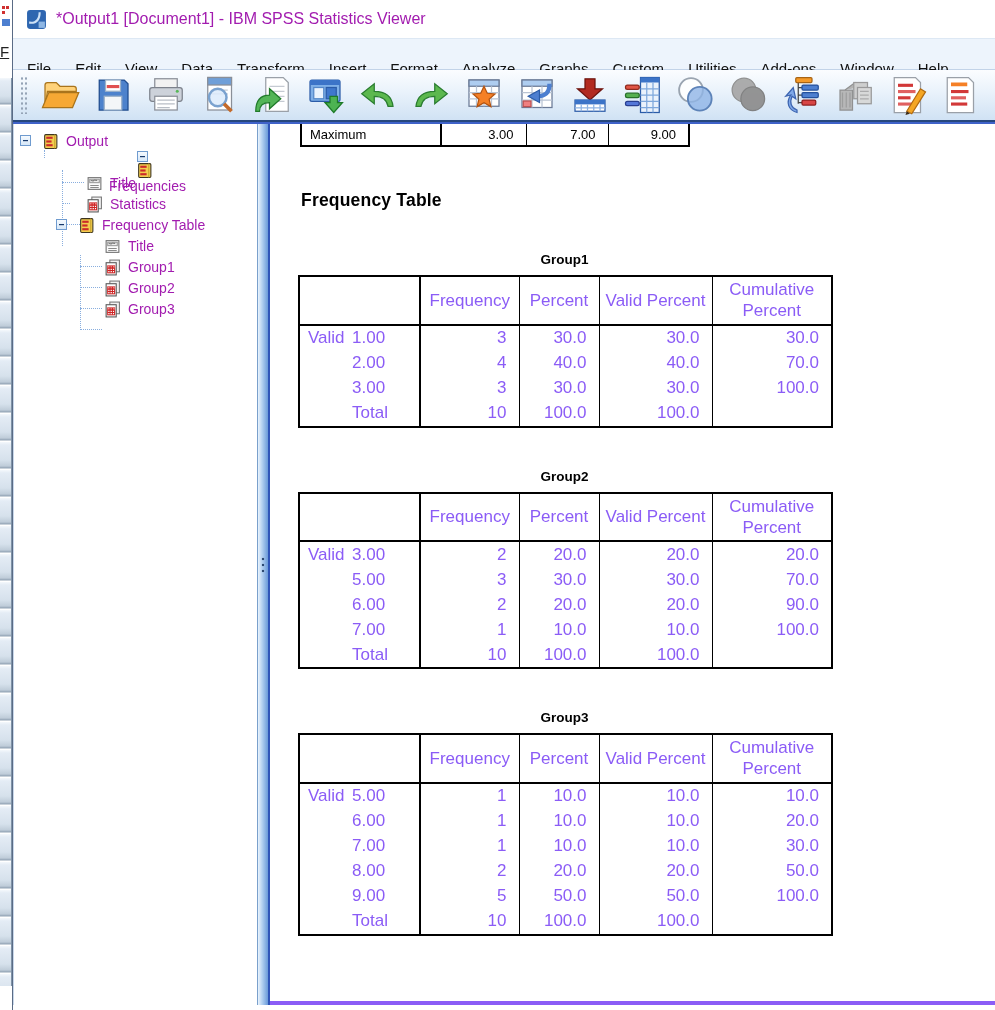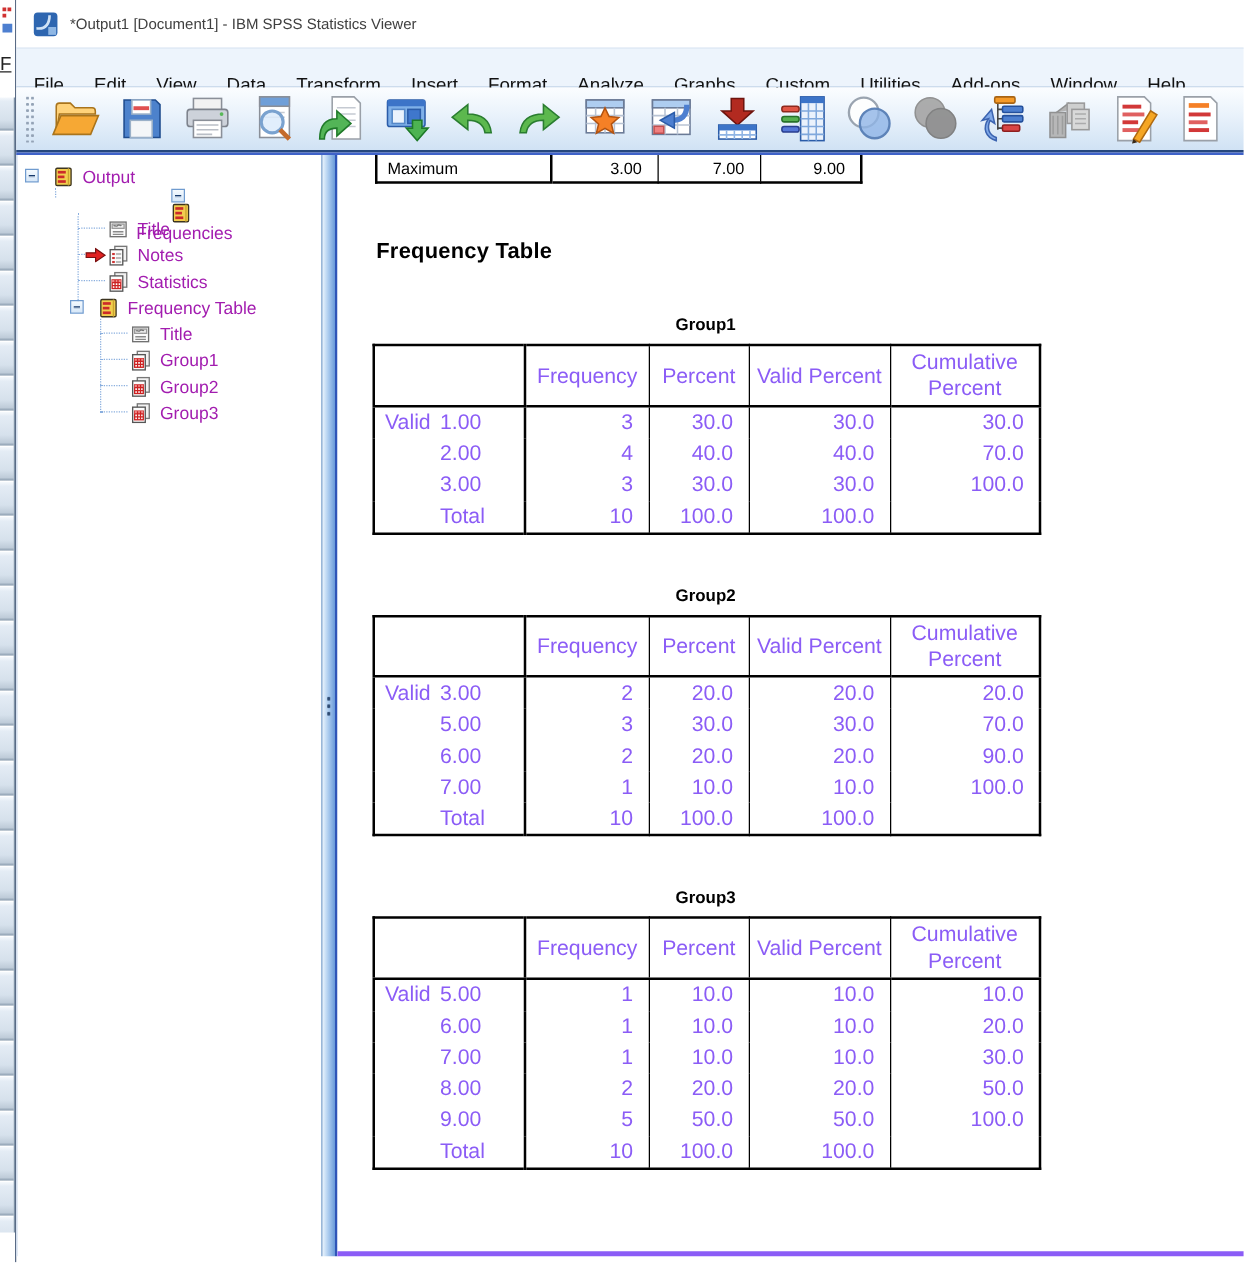--- a/index.html
+++ b/index.html
@@ -15,21 +15,21 @@
        border-right:1px solid #7f93a8;
        background:repeating-linear-gradient(180deg,
          #f4f8fc 0px,#e4ecf5 3px,#d6e1ec 18px,#bfccd9 24px,#93a4b5 26px,#ffffff 27px,#ffffff 28px);}
 
   
   .window{position:absolute;left:12px;top:0;width:983px;height:1010px;
        border-left:1px solid #5a6b85;display:flex;flex-direction:column;background:#fff;}
 
   .titlebar{height:38px;background:#ffffff;display:flex;align-items:center;
        padding-left:13px;gap:9px;flex:none;}
-  .titlebar .title{font-size:12px;color:#404040;white-space:nowrap;}
+  .titlebar .title{font-size:16px;color:#a21caf;white-space:nowrap;}
 
   .menubar{height:30px;background:#edf4fc;border-top:1px solid #dde8f4;
        border-bottom:1px solid #c2d3e8;display:flex;align-items:center;
        padding-left:2px;font-size:15px;flex:none;}
   .menu-item{padding:4px 12px;white-space:nowrap;margin-top:28px;}
   .menu-item .key{text-decoration:underline;}
 
   .toolbar{height:50px;background:linear-gradient(#fbfdff,#e9f2fb 45%,#d0e2f4);
        border-bottom:2px solid #26477d;display:flex;align-items:center;
        padding-left:7px;flex:none;overflow:hidden;}
@@ -335,37 +335,20 @@
               <span class="ticon"><svg viewBox="0 0 16 16">
                   <rect x="2" y="2.5" width="12" height="11" fill="#fbfbfb" stroke="#6f6f6f"></rect>
                   <rect x="3.5" y="4" width="9" height="3.2" fill="#ececec" stroke="#9a9a9a"></rect>
                   <path d="M4.5 5.6c1-1.2 2 .9 3-.5s2 .8 3-.3" stroke="#777" fill="none"></path>
                   <path d="M4 9.8h8M4 11.8h8" stroke="#8a8a8a" fill="none"></path>
                 </svg></span>
               <span class="tlabel">Title</span>
             </div>
             <div class="trow lvl2">
               <span class="spc"></span>
-              <span class="cur-arrow"><svg viewBox="0 0 18 13">
-                  <path d="M1 4.5h8V1l8 5.5L9 12V8.5H1z" fill="#e02020" stroke="#7a0f0f"></path>
-                </svg></span>
-              <span class="ticon"><svg viewBox="0 0 16 16">
-                  <rect x="5.5" y="1" width="9" height="11" fill="#f2f2f2" stroke="#777"></rect>
-                  <rect x="2" y="3.5" width="9.5" height="11.5" fill="#fdfdfd" stroke="#555"></rect>
-                  <rect x="3.5" y="6" width="2" height="1.6" fill="#cc3333"></rect>
-                  <rect x="6.3" y="6" width="4" height="1.6" fill="#bbb"></rect>
-                  <rect x="3.5" y="9" width="2" height="1.6" fill="#cc3333"></rect>
-                  <rect x="6.3" y="9" width="4" height="1.6" fill="#bbb"></rect>
-                  <rect x="3.5" y="12" width="2" height="1.6" fill="#cc3333"></rect>
-                  <rect x="6.3" y="12" width="4" height="1.6" fill="#bbb"></rect>
-                </svg></span>
-              <span class="tlabel">Notes</span>
-            </div>
-            <div class="trow lvl2">
-              <span class="spc"></span>
               <span class="ticon"><svg viewBox="0 0 16 16">
                   <rect x="5.5" y="1" width="9" height="11" fill="#f2f2f2" stroke="#777"></rect>
                   <rect x="2" y="3.5" width="9.5" height="11.5" fill="#fdfdfd" stroke="#555"></rect>
                   <rect x="3.5" y="6.5" width="6.5" height="6.5" fill="#fff" stroke="#c22"></rect>
                   <rect x="3.5" y="6.5" width="6.5" height="2.1" fill="#e88"></rect>
                   <path d="M3.5 8.6h6.5M3.5 10.8h6.5M5.7 6.5v6.5M7.9 6.5v6.5" stroke="#c22" fill="none"></path>
                 </svg></span>
               <span class="tlabel">Statistics</span>
             </div>
             <div class="trow lvl2">

